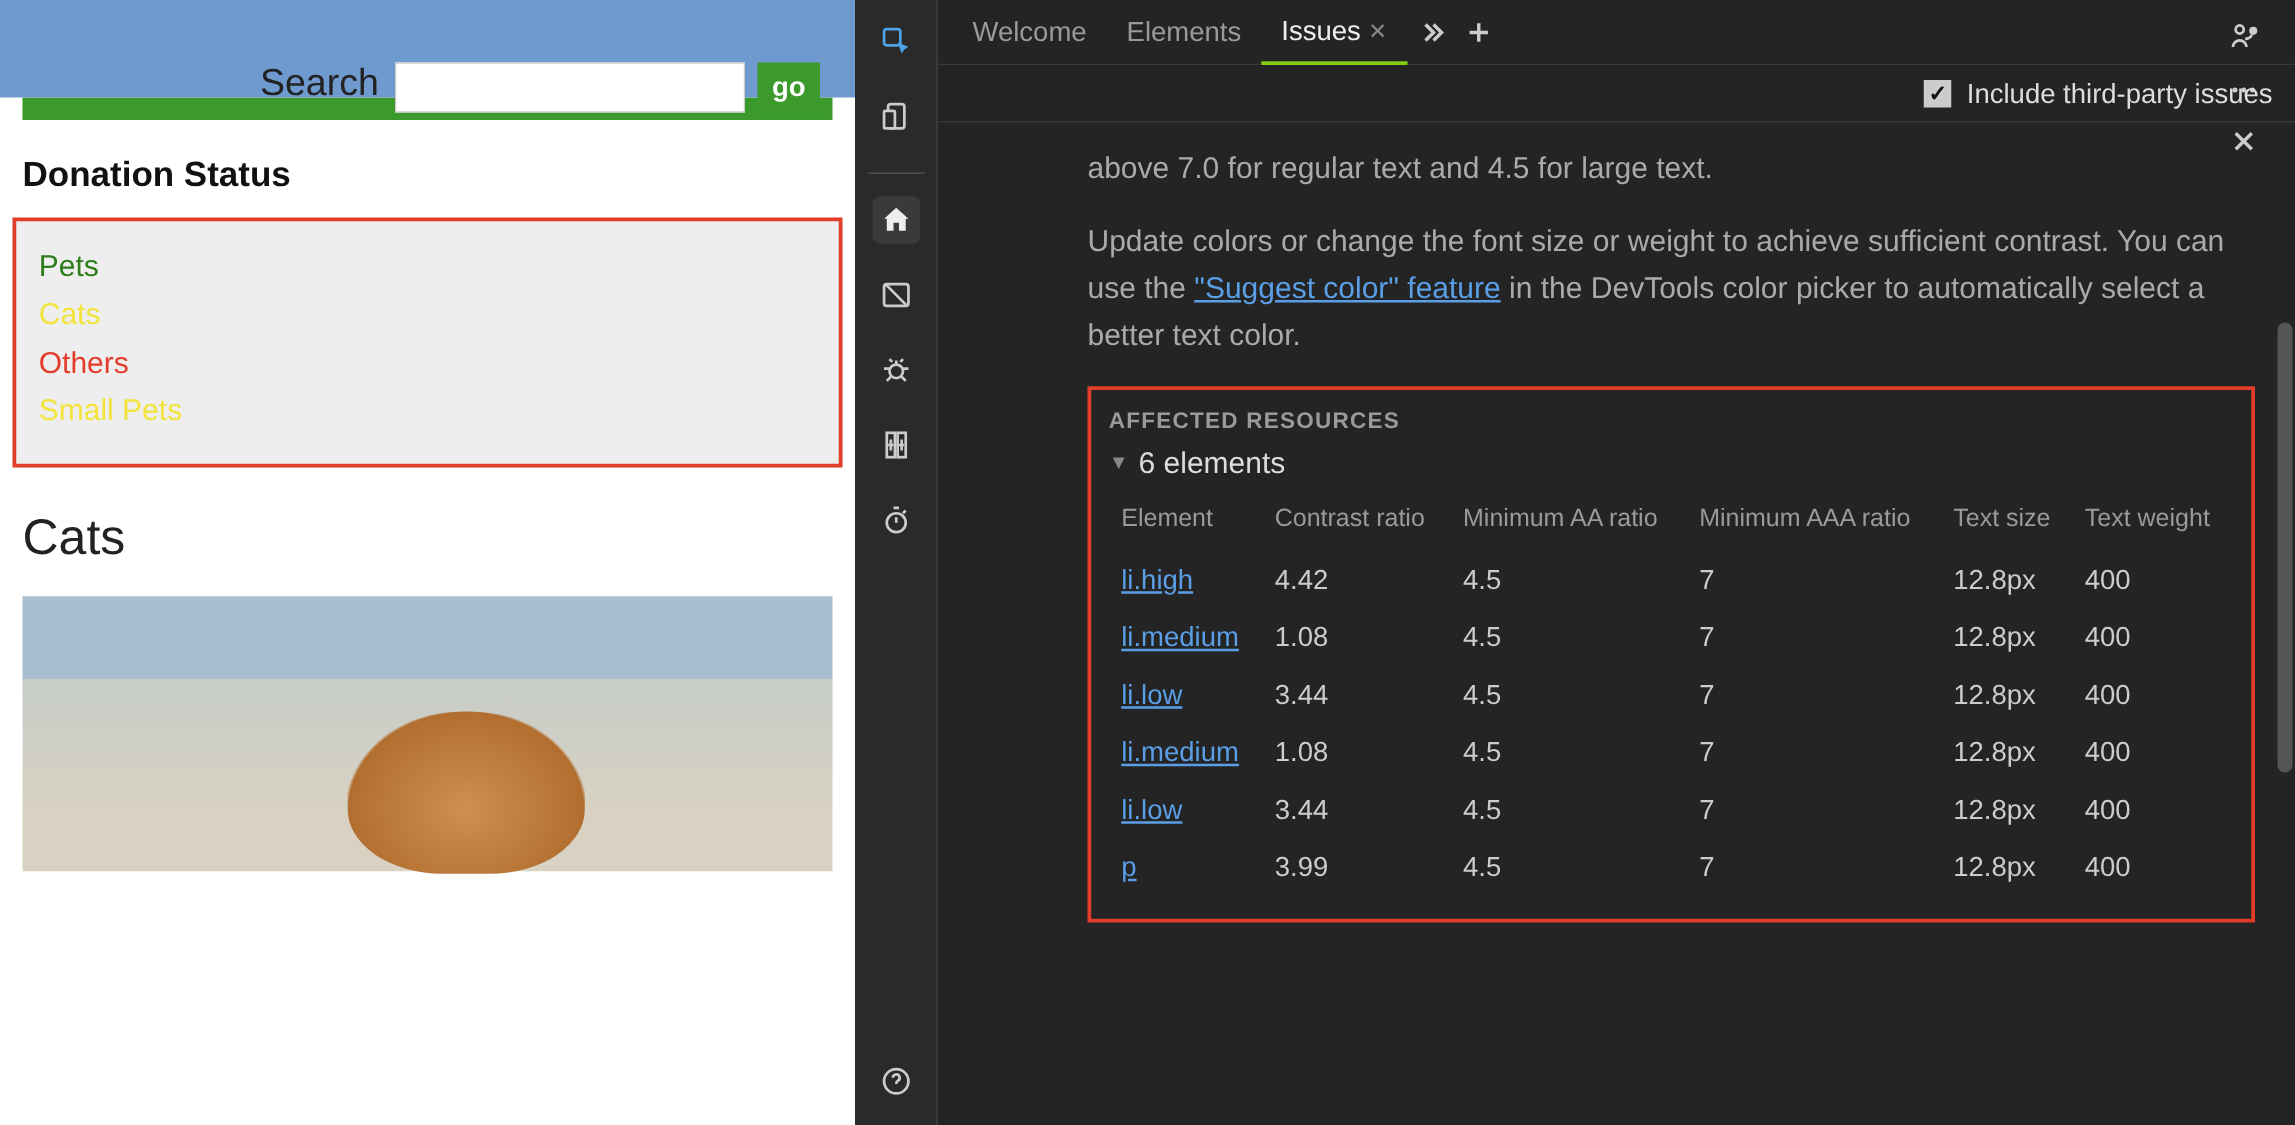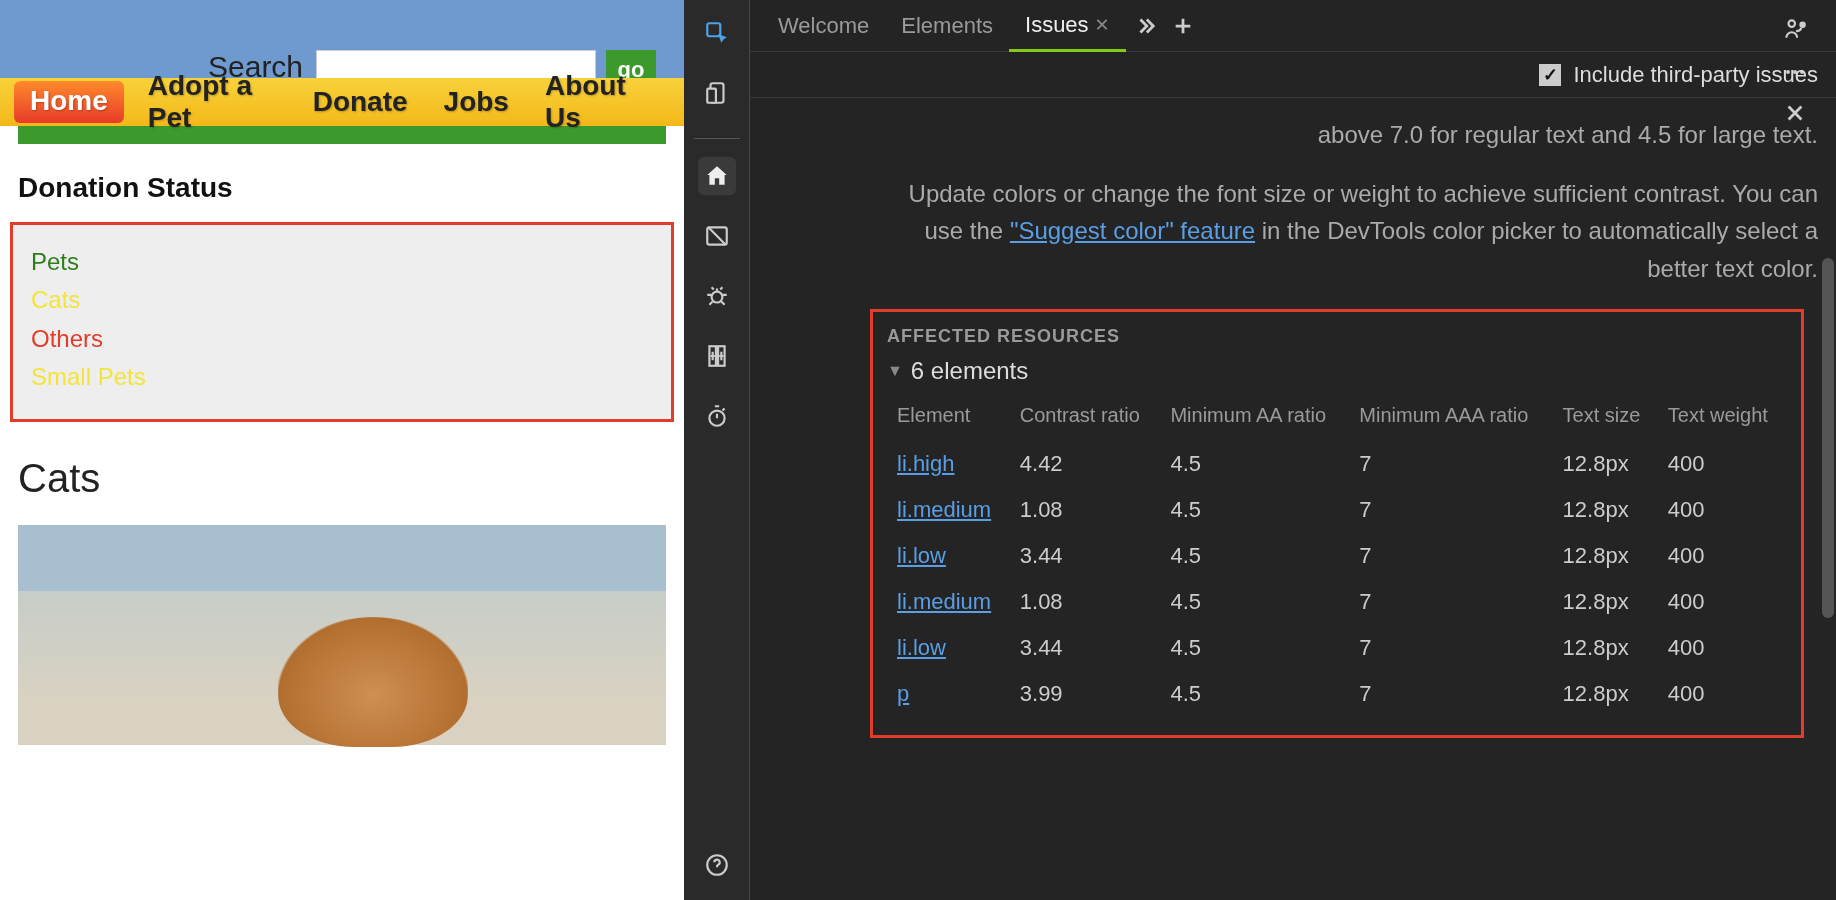--- a/index.html
+++ b/index.html
@@ -246,21 +246,20 @@
     position: relative;
   }
   .dt-body-scroll { position: absolute; right: 2px; top: 0; bottom: 0; width: 12px; }
   .dt-body-scroll .thumb { position: absolute; right: 0; top: 160px; width: 12px; height: 360px; background: #555; border-radius: 6px; }
 
   .issue-text {
     font-size: 24px;
     line-height: 1.55;
     color: #aaa;
     margin-bottom: 22px;
-    text-align: right;
   }
   .issue-text .link { color: #5a9ee6; text-decoration: underline; cursor: pointer; }
 
   .affected-box {
     border: 3px solid #e23c2a;
     padding: 14px 14px 18px 14px;
     margin-right: 14px;
   }
   .affected-title {
     font-size: 18px;
@@ -308,27 +307,20 @@
   .svg-icon { display: block; }
 </style>
 </head>
 <body>
 
 <div class="page">
   <div class="page-header">
     <div class="search-label">Search</div>
     <input class="search-input" style="">
     <button class="search-go">go</button>
-  </div>
-  <div class="nav">
-    <span class="nav-item nav-home">Home</span>
-    <span class="nav-item">Adopt a Pet</span>
-    <span class="nav-item">Donate</span>
-    <span class="nav-item">Jobs</span>
-    <span class="nav-item">About Us</span>
   </div>
   <div class="green-bar"></div>
 
   <div class="donation-title">Donation Status</div>
 
   <div class="donation-box">
     <div class="donation-item high">Pets</div>
     <div class="donation-item med">Cats</div>
     <div class="donation-item low">Others</div>
     <div class="donation-item med">Small Pets</div>

